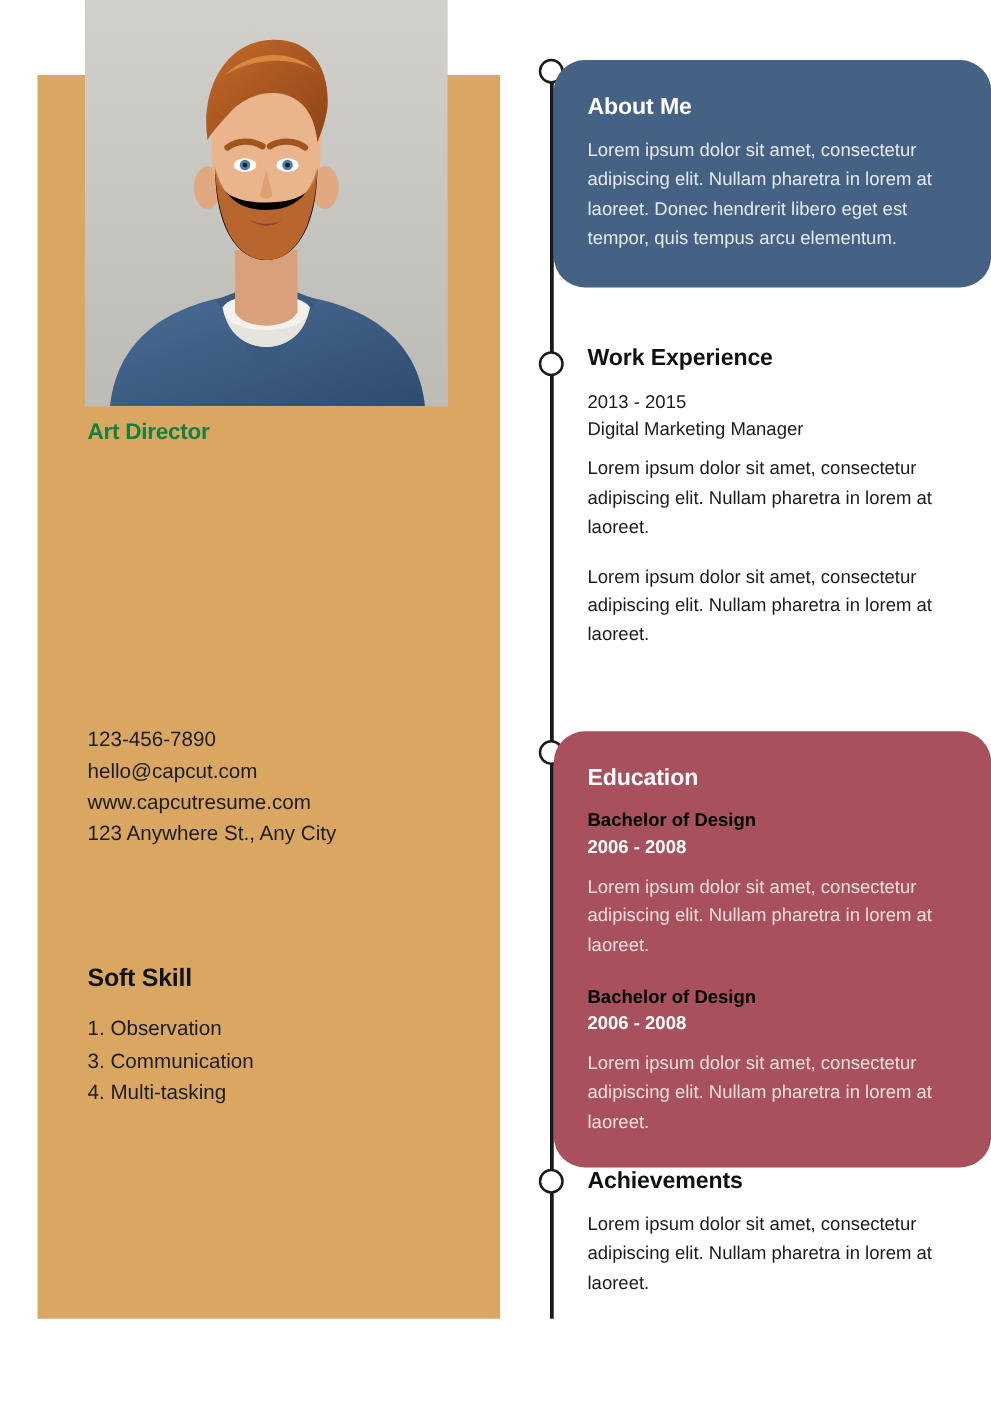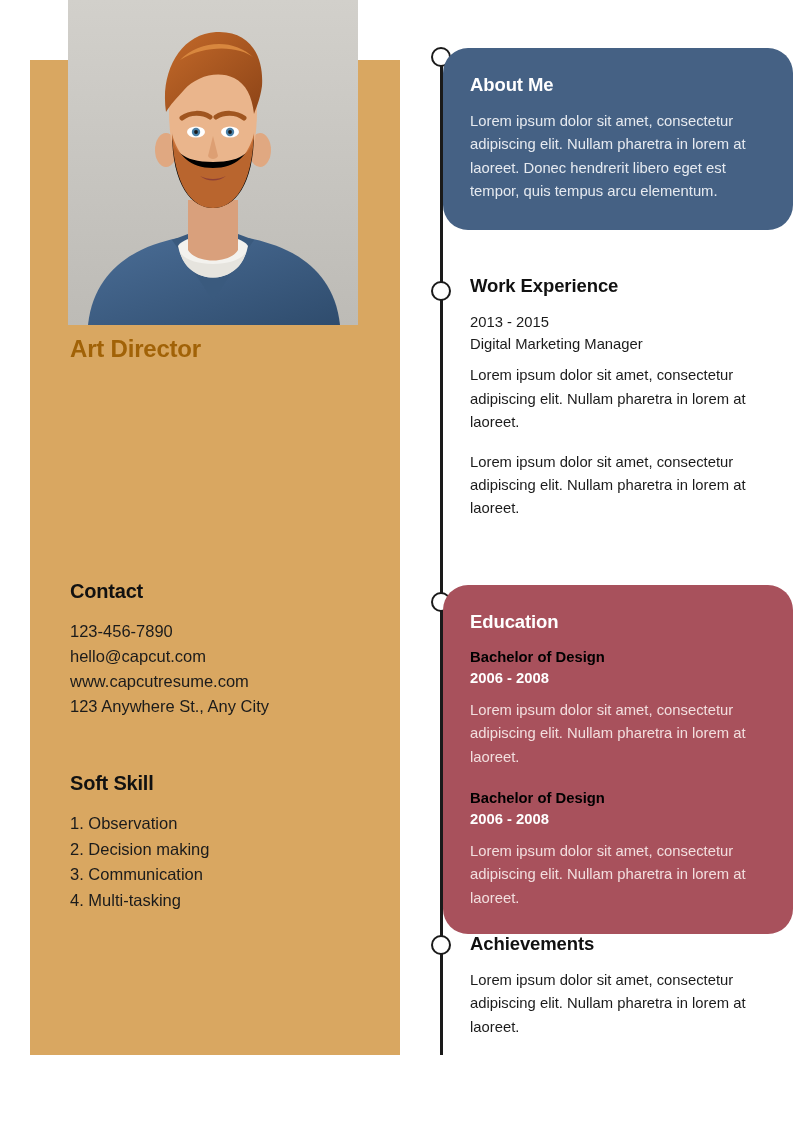--- a/index.html
+++ b/index.html
@@ -44,23 +44,23 @@
   }
   .name {
     font-size: 44px;
     font-weight: bold;
     line-height: 1.04;
     color: #111111;
     letter-spacing: -0.5px;
     margin: 0;
   }
   .role {
-    font-size: 24px;
-    font-weight: bold;
-    color: #a16207;
+    font-size: 18px;
+    font-weight: bold;
+    color: #15803d;
     margin: 10px 0 0 0;
     letter-spacing: -0.2px;
   }
 
   .left-section {
     position: absolute;
     left: 70px;
     width: 300px;
   }
   .left-section.contact { top: 580px; }
@@ -248,32 +248,30 @@
 
     <path d="M132 176 C140 182 150 182 158 176 C150 180 140 180 132 176 Z" fill="#8e4036"></path>
   </svg>
 </div>
 
 <div class="name-block">
   <div class="role">Art Director</div>
 </div>
 
 <div class="left-section contact">
-  <div class="left-heading">Contact</div>
   <div class="left-line">123-456-7890</div>
   <div class="left-line">hello@capcut.com</div>
   <div class="left-line">www.capcutresume.com</div>
   <div class="left-line">123 Anywhere St., Any City</div>
 </div>
 
 <div class="left-section skills">
   <div class="left-heading">Soft Skill</div>
   <ul class="left-list">
     <li>1. Observation</li>
-    <li>2. Decision making</li>
     <li>3. Communication</li>
     <li>4. Multi-tasking</li>
   </ul>
 </div>
 
 <div class="timeline-line"></div>
 <div class="dot" style="top:47px;"></div>
 <div class="dot" style="top:281px;"></div>
 <div class="dot" style="top:592px;"></div>
 <div class="dot" style="top:935px;"></div>

